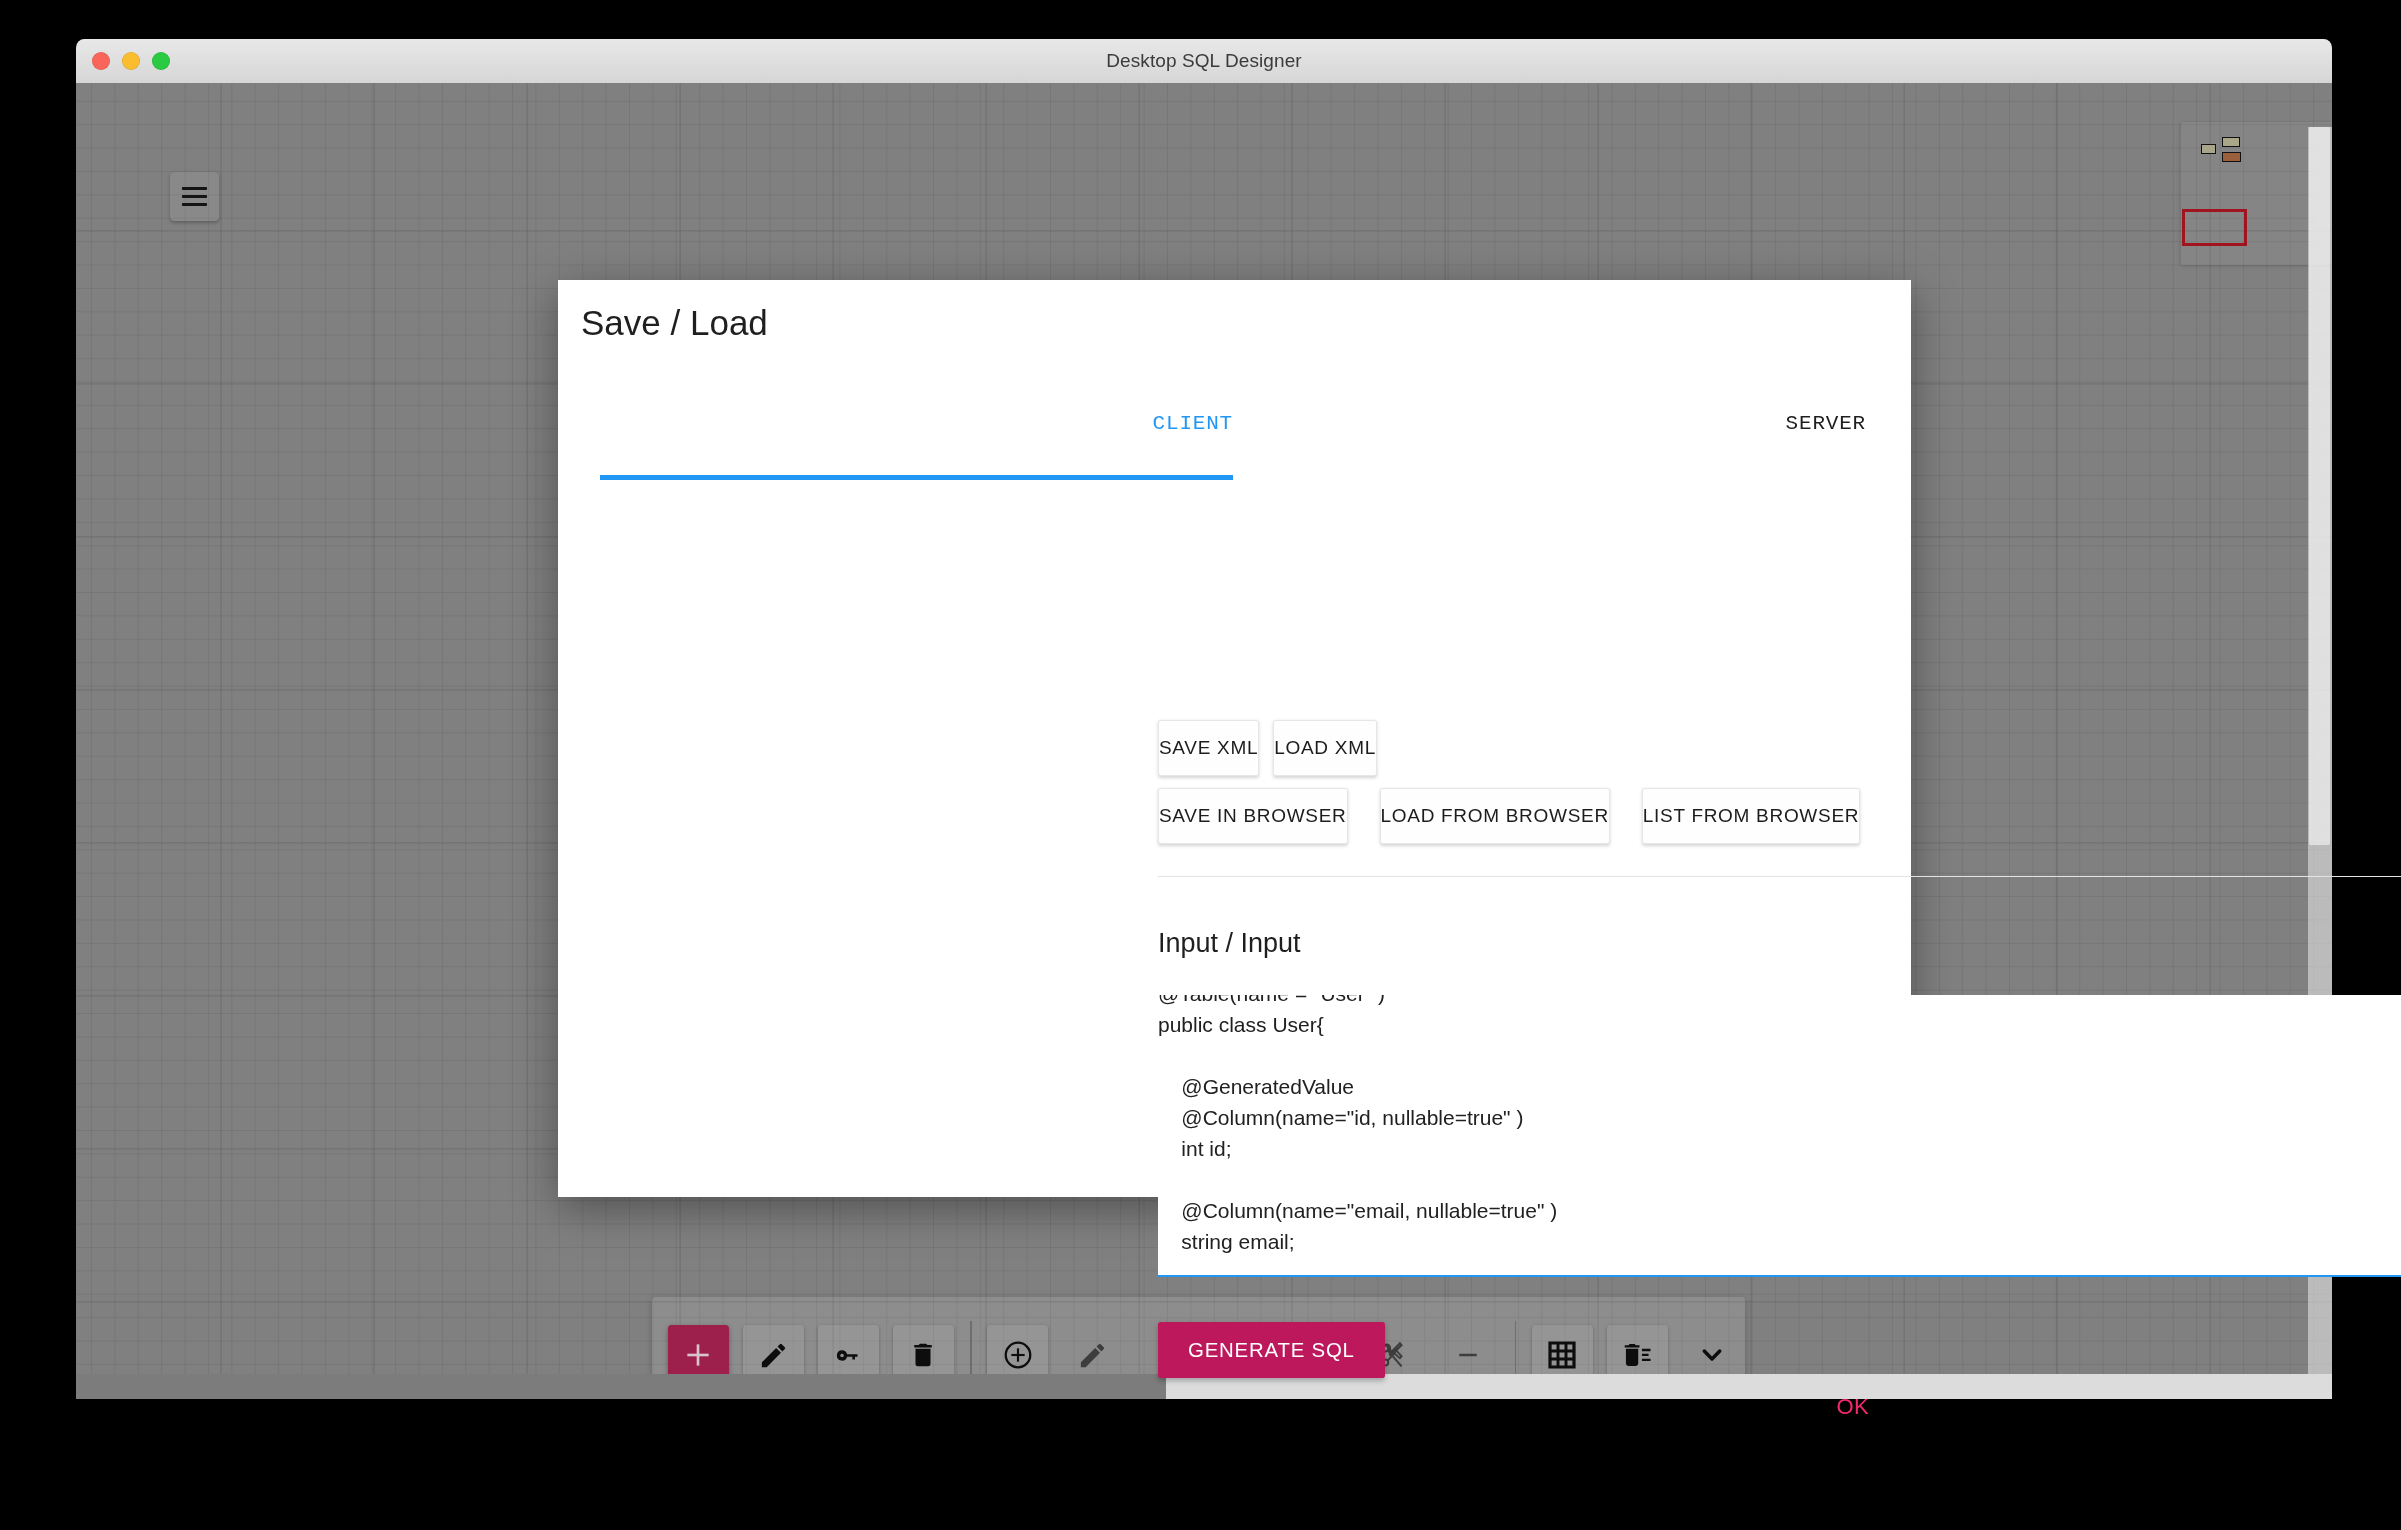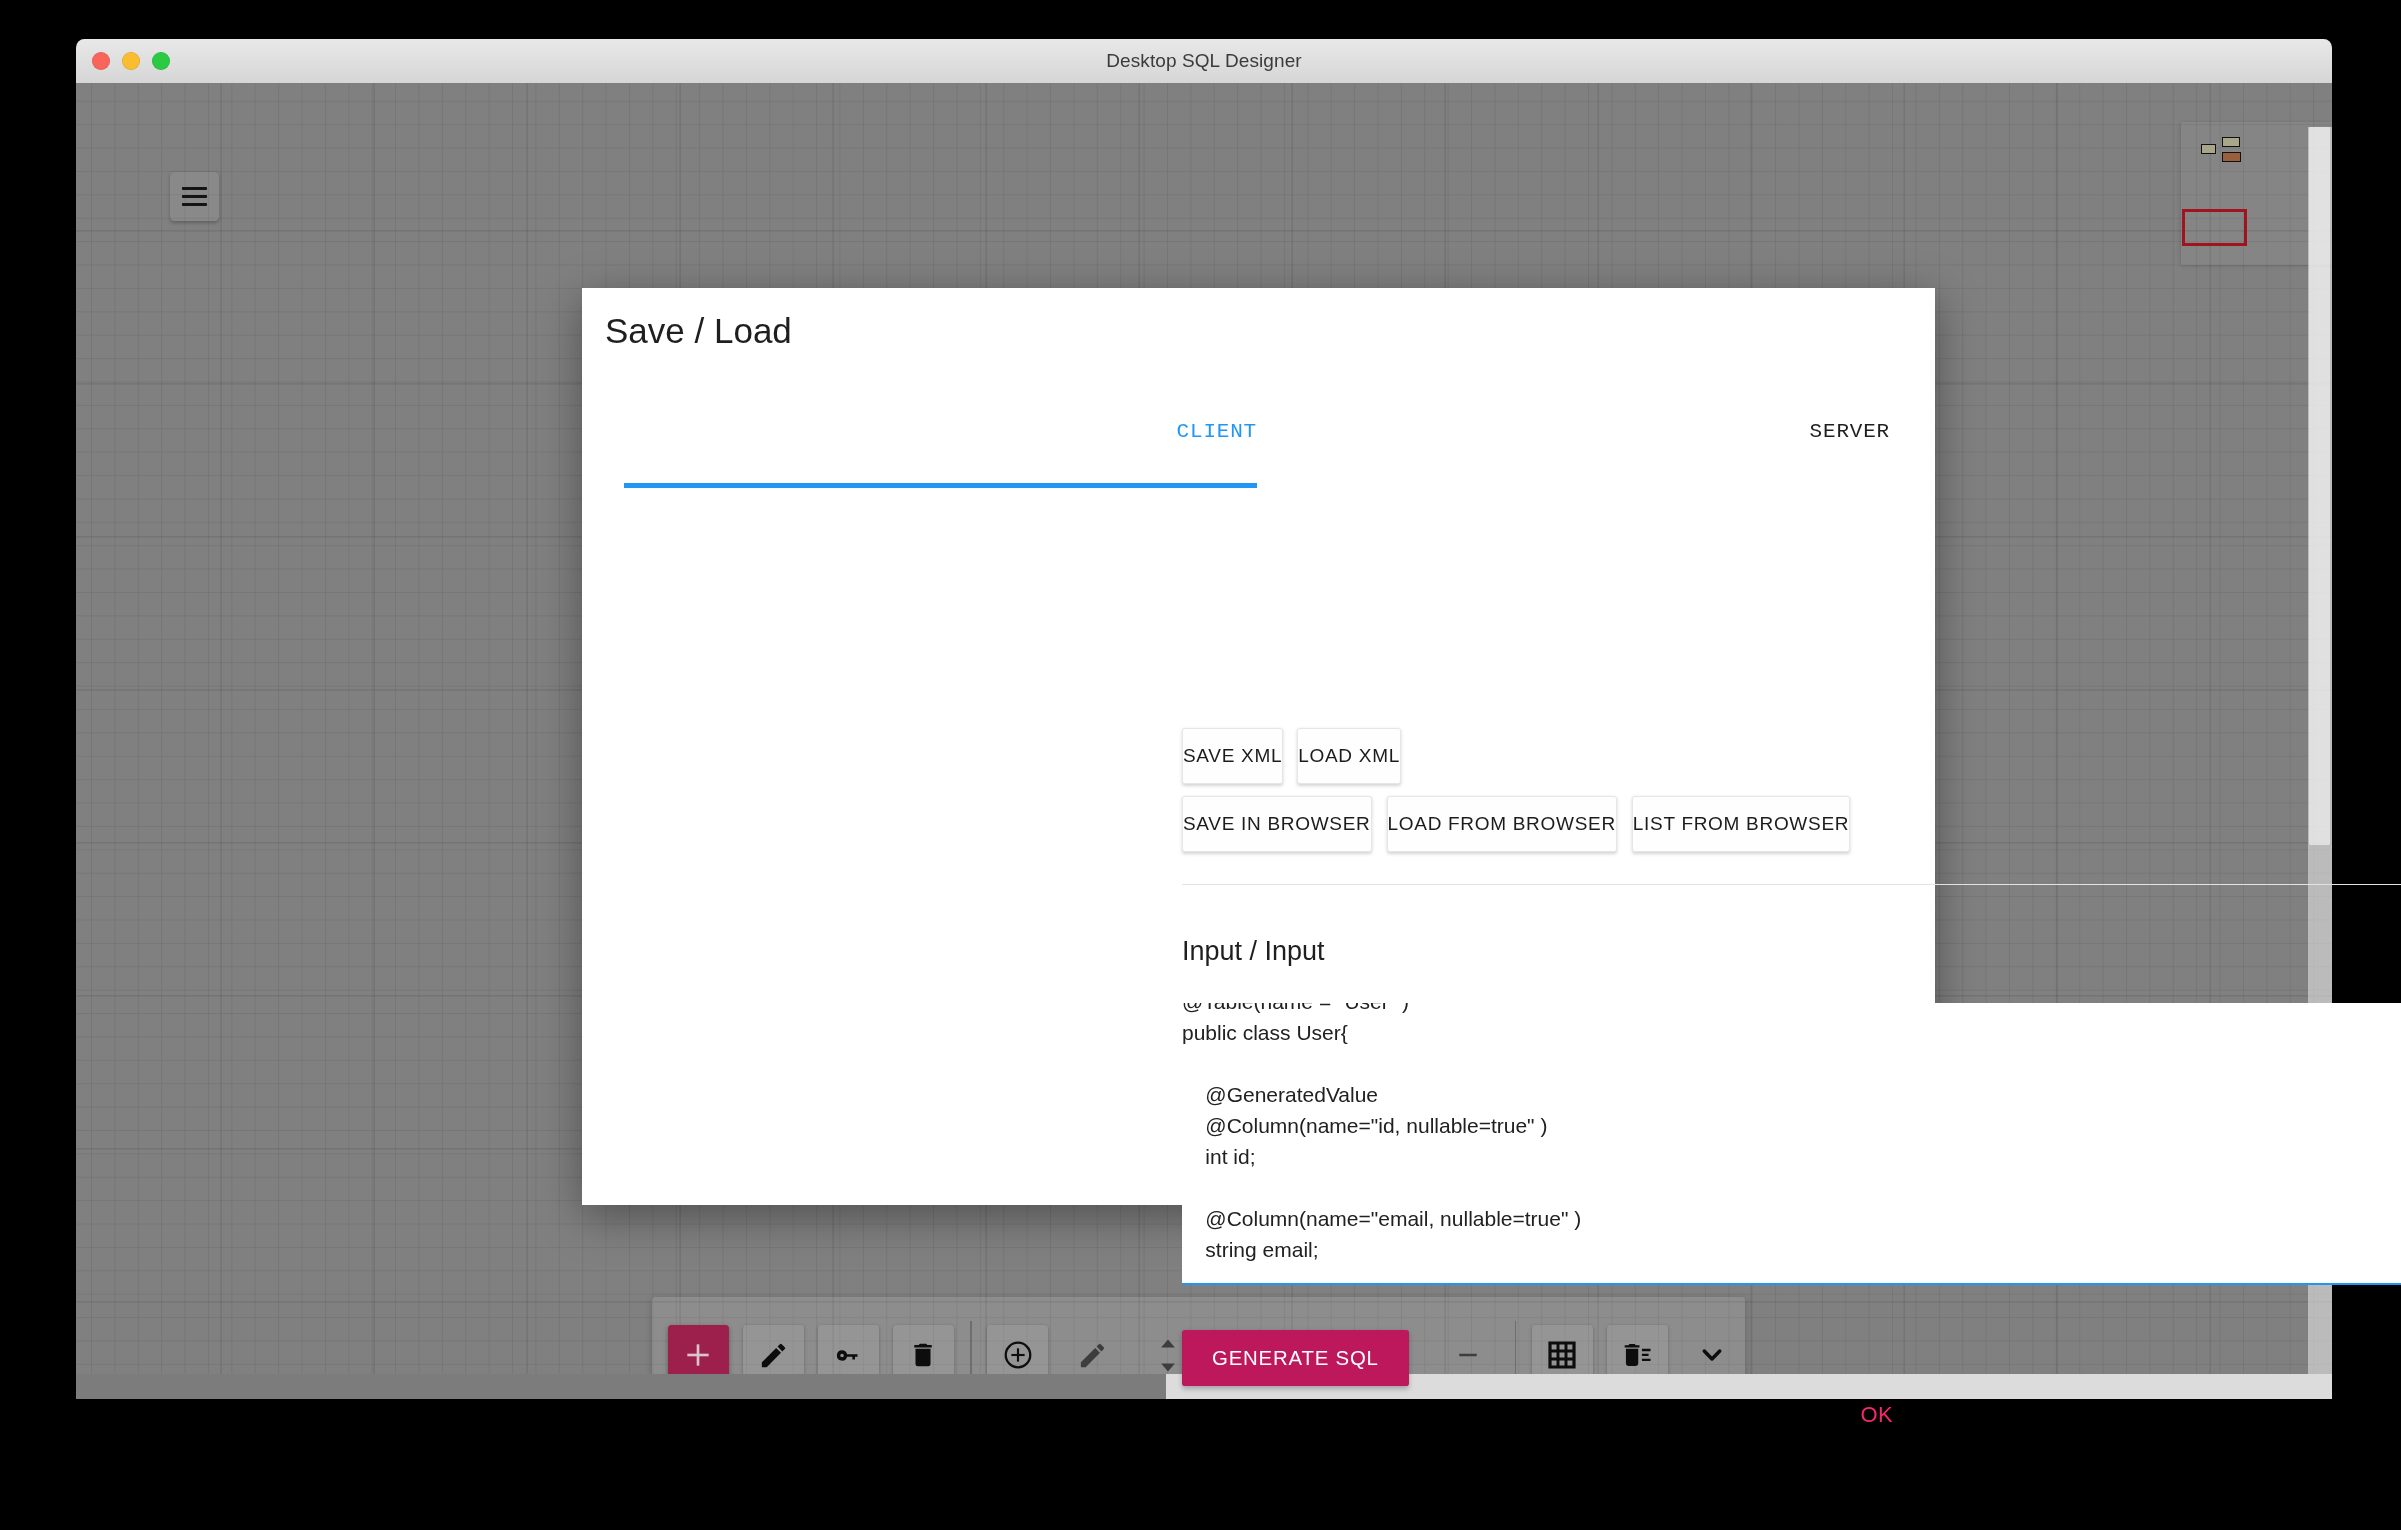--- a/index.html
+++ b/index.html
@@ -210,28 +210,27 @@
     background: rgba(0,0,0,0.22);
     margin: 0 15.5px 0 2.8px;
     flex: 0 0 auto;
   }
   .tb-btn svg { display: block; }
 
   
   #dialog {
     position: absolute;
     left: 558px;
-    top: 288px;
+    top: 280px;
     width: 1353px;
     height: 917px;
     background: #ffffff;
     box-shadow: 0 11.3px 42px rgba(0,0,0,0.38);
     box-sizing: border-box;
     padding: 0;
-    margin-left: 24px;
   }
   #dlg-title {
     position: absolute;
     left: 23px;
     top: 23px;
     font-size: 35px;
     color: #1f1f1f;
     font-weight: 400;
   }
 
@@ -283,21 +282,21 @@
     left: 600px;
     top: 440px;
     display: flex;
     gap: 14px;
   }
   #rowB {
     position: absolute;
     left: 600px;
     top: 508px;
     display: flex;
-    gap: 15px;
+    gap: 32px;
   }
   #divider {
     position: absolute;
     left: 600px;
     top: 596px;
     width: 1270px;
     height: 0.7px;
     background: #e3e3e3;
   }
   #io-title {

